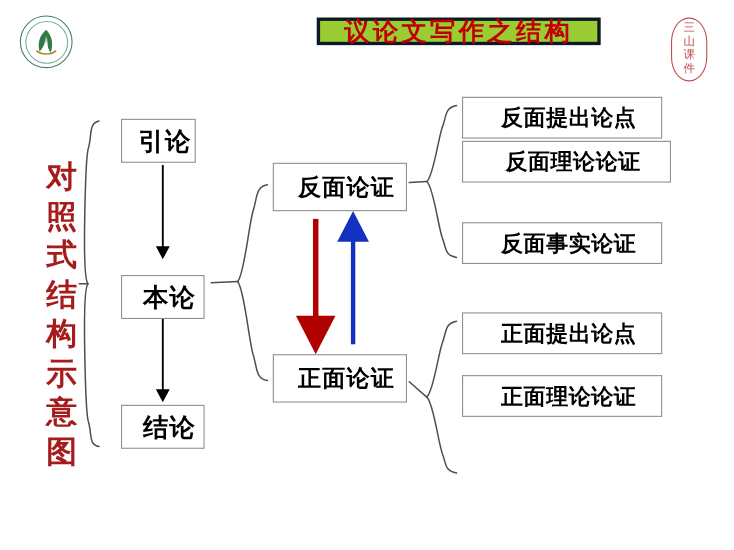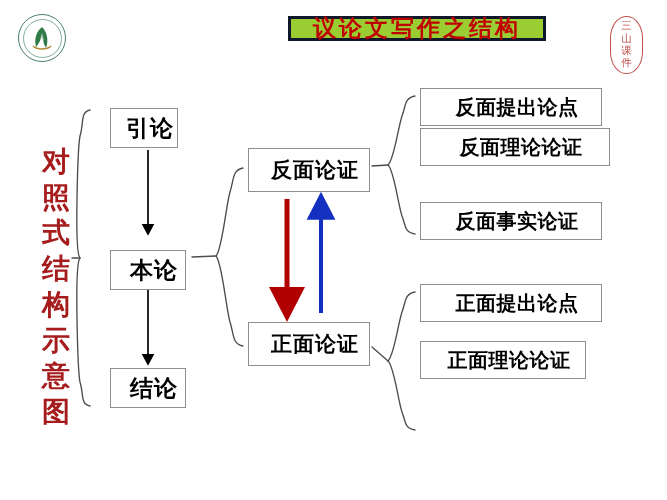--- a/index.html
+++ b/index.html
@@ -162,21 +162,21 @@
   #n-negative   { left: 248px; top: 148px; width: 122px; height: 44px; }
   #n-positive   { left: 248px; top: 322px; width: 122px; height: 44px; }
 
   
   #n-neg-1 { left: 420px; top: 88px;  width: 182px; height: 38px; }
   #n-neg-2 { left: 420px; top: 128px; width: 190px; height: 38px; }
   #n-neg-3 { left: 420px; top: 202px; width: 182px; height: 38px; text-align: center; }
 
   
   #n-pos-1 { left: 420px; top: 284px; width: 182px; height: 38px; }
-  #n-pos-2 { left: 420px; top: 341px; width: 166px; height: 38px; }
+  #n-pos-2 { left: 420px; top: 341px; width: 182px; height: 38px; }
   #n-pos-3 { left: 420px; top: 398px; width: 182px; height: 38px; }
 
   
   #wires {
     position: absolute;
     left: 0; top: 0;
     width: 667px; height: 500px;
     pointer-events: none;
   }
 </style>

